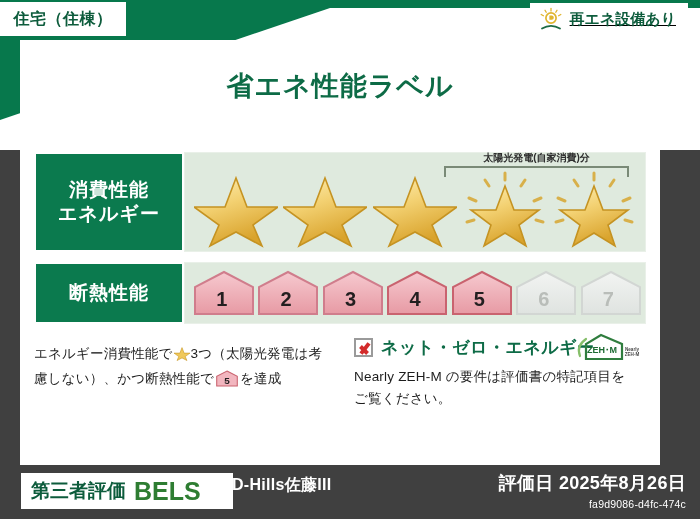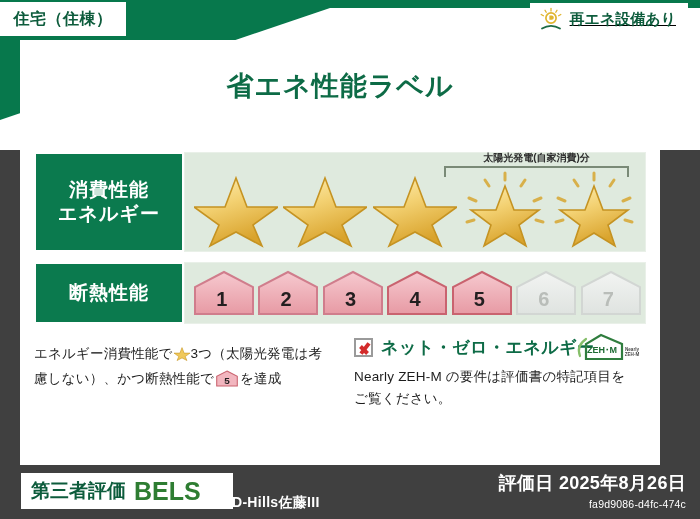--- a/index.html
+++ b/index.html
@@ -143,22 +143,22 @@
     position:absolute;left:0;bottom:0;width:700px;height:54px;
   }
   .bels-chip{
     position:absolute;left:14px;top:8px;height:36px;width:212px;
     background:#ffffff;display:flex;align-items:center;
     padding-left:10px;box-sizing:border-box;gap:8px;margin-left:7px;
   }
   .bels-chip .jp{font-size:19px;font-weight:bold;color:#0d5c3c;letter-spacing:0px;}
   .bels-chip .bels{font-size:25px;font-weight:bold;color:#2e7d32;letter-spacing:0px;}
   .bldg-name{
-    position:absolute;left:232px;top:29px;
-    font-size:14px;font-weight:bold;color:#ffffff;letter-spacing:.3px;
+    position:absolute;left:232px;top:10px;
+    font-size:16px;font-weight:bold;color:#ffffff;letter-spacing:.3px;
   }
   .foot-right{
     position:absolute;right:14px;top:6px;text-align:right;color:#fff;
   }
   .foot-date{font-size:18px;font-weight:bold;letter-spacing:.3px;}
   .foot-id{font-size:10.5px;margin-top:3px;letter-spacing:.2px;}
 </style>
 </head>
 <body>
 

